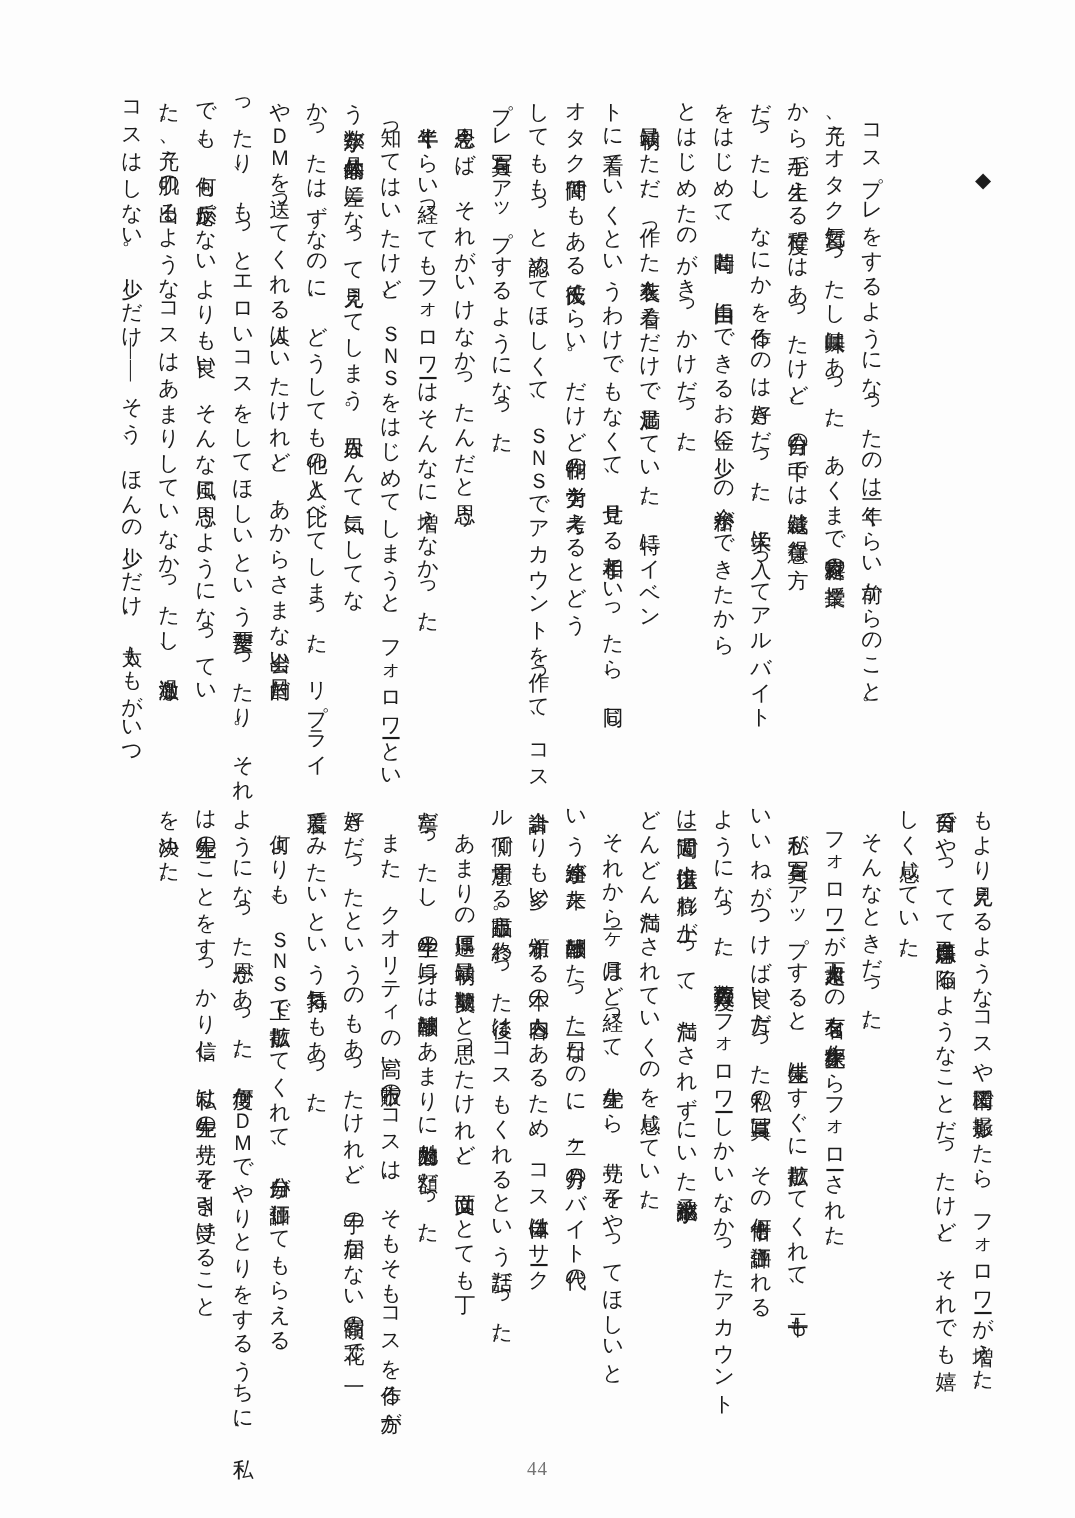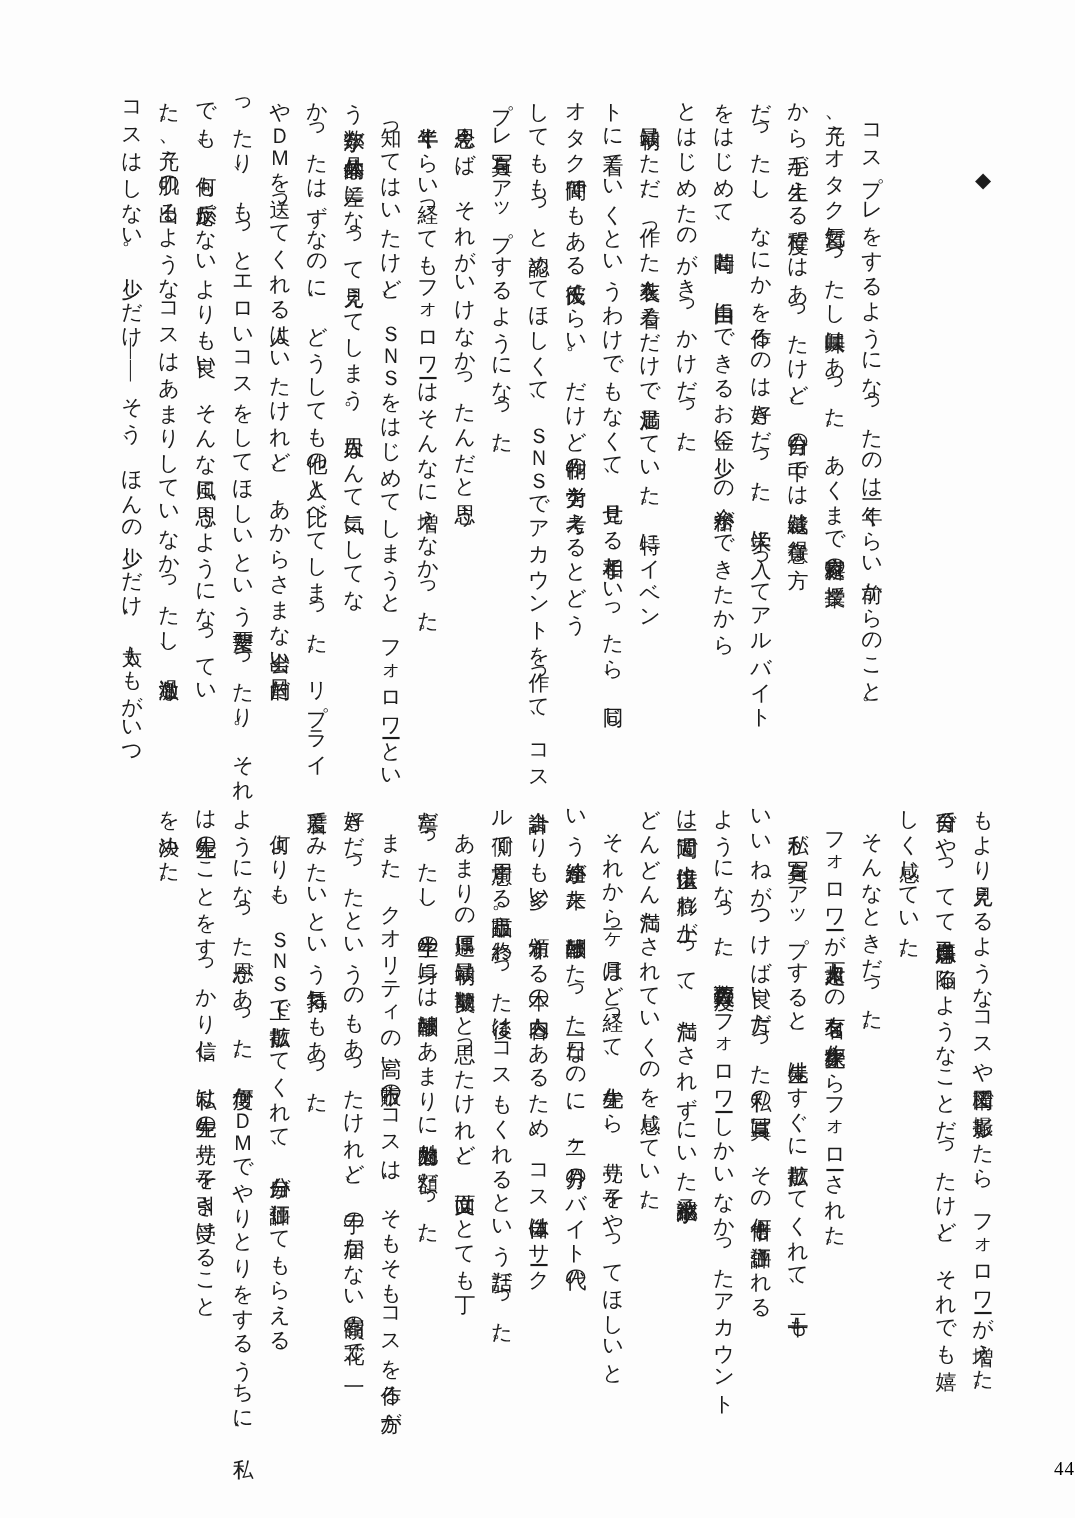--- a/index.html
+++ b/index.html
@@ -38,24 +38,24 @@
   .line.marker {
     text-indent: 80px;
     margin-block-end: 74px; 
     letter-spacing: 0;
   }
   .pagenum {
     position: absolute;
     top: 1458px;
     left: 0;
     width: 100%;
-    text-align: right;
+    text-align: center;
     font-size: 19px;
     letter-spacing: 1px;
-    color: #000000;
+    color: #737373;
   }
 </style>
 </head>
 <body>
 
 <div class="page">
   <section class="tblock tblock-top">
       <div class="line marker">◆</div>
       <div class="line indent1">コスプレをするようになったのは一年くらい前からのこと。</div>
       <div class="line indent1">元々、オタク気質だったし興味はあった。あくまで家庭科の授業</div>

